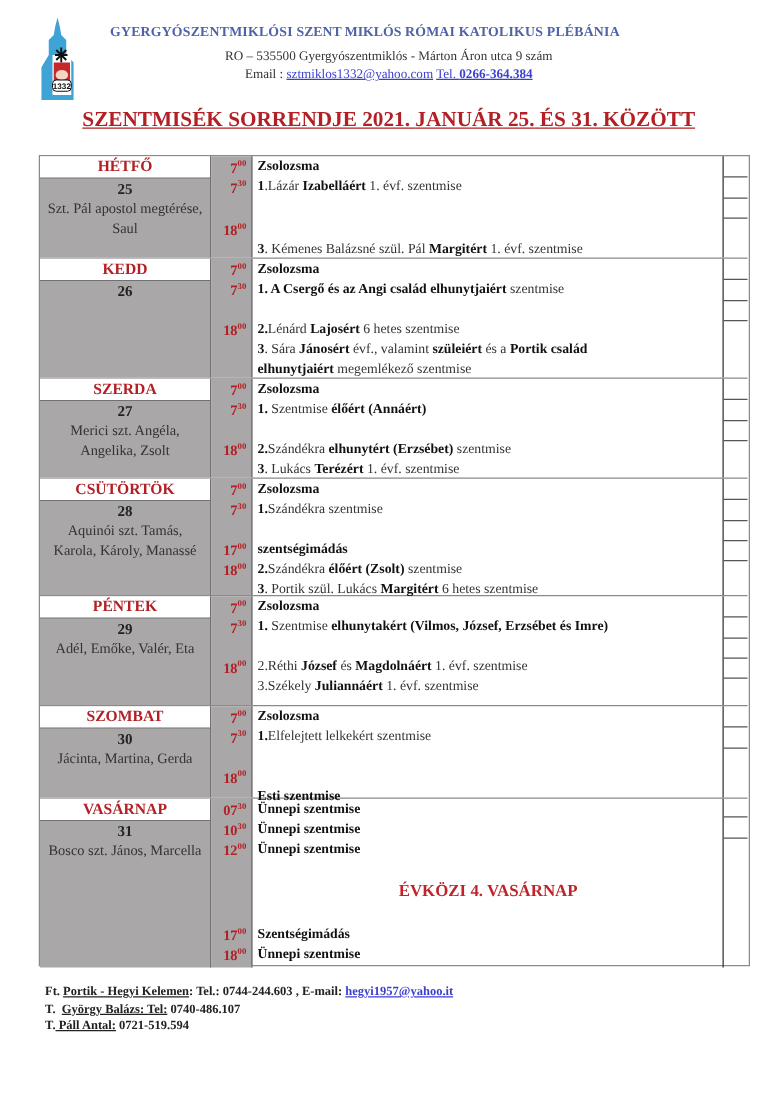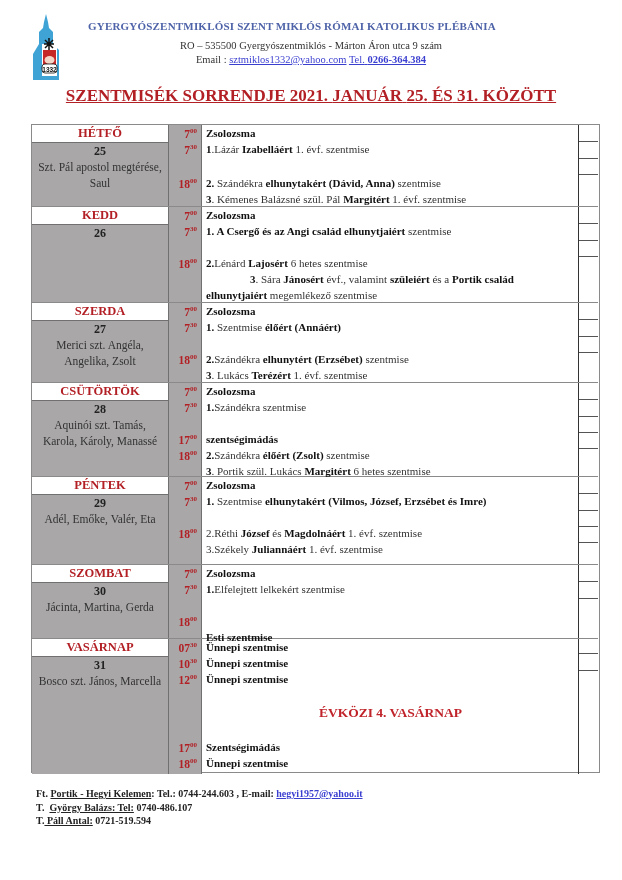--- a/index.html
+++ b/index.html
@@ -94,21 +94,20 @@
         <div class="saints">Szt. Pál apostol megtérése, Saul</div>
       </div>
       <div class="col-time">
         <div class="t" style="top: 2px;"><span>7</span><sup>00</sup></div>
         <div class="t" style="top: 18px;"><span>7</span><sup>30</sup></div>
         <div class="t" style="top: 52px;"><span>18</span><sup>00</sup></div>
       </div>
       <div class="col-desc">
         <div class="d" style="top: 2px;"><b>Zsolozsma</b></div>
         <div class="d" style="top: 18px;"><b>1</b><span>.Lázár </span><b>Izabelláért</b><span> 1. évf. szentmise</span></div>
-        <div class="d" style="top: 52px;"><b>2.</b><span> Szándékra </span><b>elhunytakért (Dávid, Anna)</b><span> szentmise</span></div>
         <div class="d" style="top: 68px;"><b>3</b><span>. Kémenes Balázsné szül. Pál </span><b>Margitért</b><span> 1. évf. szentmise</span></div>
       </div>
       <div class="col-blank">
         <div class="blank-cell" style="top: 0px; height: 17px;"></div>
         <div class="blank-cell" style="top: 17px; height: 17px;"></div>
         <div class="blank-cell" style="top: 34px; height: 16px;"></div>
       </div>
     </div>
     <div class="day" style="top: 82px; height: 96px;">
       <div class="col-name">
@@ -117,21 +116,21 @@
       </div>
       <div class="col-time">
         <div class="t" style="top: 2px;"><span>7</span><sup>00</sup></div>
         <div class="t" style="top: 18px;"><span>7</span><sup>30</sup></div>
         <div class="t" style="top: 50px;"><span>18</span><sup>00</sup></div>
       </div>
       <div class="col-desc">
         <div class="d" style="top: 2px;"><b>Zsolozsma</b></div>
         <div class="d" style="top: 18px;"><b>1. A Csergő és az Angi család elhunytjaiért</b><span> szentmise</span></div>
         <div class="d" style="top: 50px;"><b>2.</b><span>Lénárd </span><b>Lajosért</b><span> 6 hetes  szentmise</span></div>
-        <div class="d" style="top: 66px; margin-left: 44px;"><b>3</b><span>. Sára </span><b>Jánosért</b><span> évf., valamint </span><b>szüleiért</b><span> és a </span><b>Portik család</b></div>
+        <div class="d" style="top: 66px;"><b>3</b><span>. Sára </span><b>Jánosért</b><span> évf., valamint </span><b>szüleiért</b><span> és a </span><b>Portik család</b></div>
         <div class="d" style="top: 82px;"><b>elhunytjaiért</b><span> megemlékező szentmise</span></div>
       </div>
       <div class="col-blank">
         <div class="blank-cell" style="top: 0px; height: 17px;"></div>
         <div class="blank-cell" style="top: 17px; height: 17px;"></div>
         <div class="blank-cell" style="top: 34px; height: 16px;"></div>
       </div>
     </div>
     <div class="day" style="top: 178px; height: 80px;">
       <div class="col-name">

